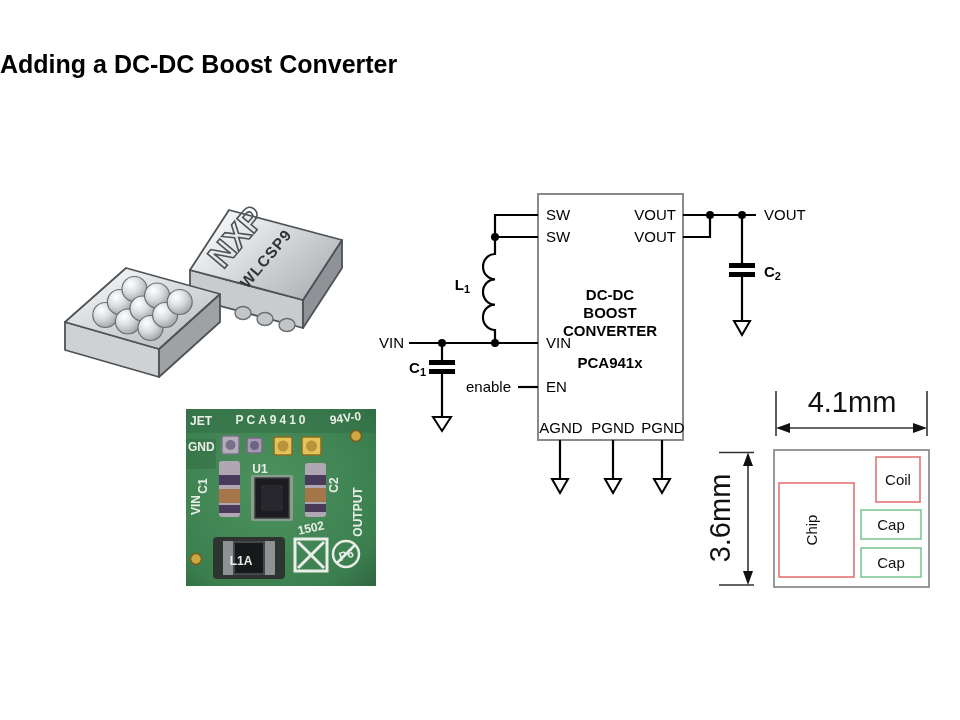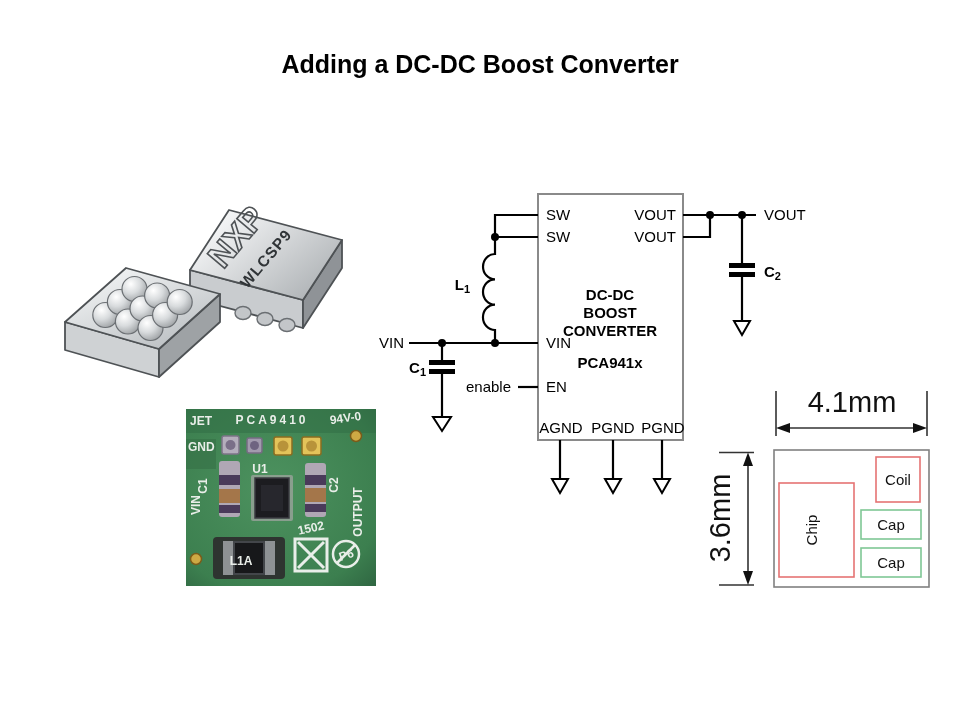--- a/index.html
+++ b/index.html
@@ -6,21 +6,21 @@
     --accent-red:#e57373;
     --accent-green:#7fc795;
     --block-border:#8a8a8a;
   }
   html,body{margin:0;padding:0;background:#fff;}
   body{width:960px;height:720px;position:relative;overflow:hidden;
        font-family:"Liberation Sans", sans-serif;}
   #slide{position:absolute;inset:0;background:#ffffff;}
   .abs{position:absolute;}
   #slide-title{
-    top:50px;left:0;width:960px;text-align:center;
+    top:50px;left:0;width:960px;
     font-size:25px;font-weight:bold;color:#000;letter-spacing:0px;
   }
   
   .sch-label{font:15px "Liberation Sans",sans-serif;fill:#000;}
   .sch-bold{font-weight:bold;}
   .sub{font-size:11px;font-weight:bold;}
   .wire{stroke:#000;stroke-width:2.2;fill:none;}
   .gnd{fill:#fff;stroke:#000;stroke-width:2;}
   .dot{fill:#000;}
   .plate{fill:#000;}

